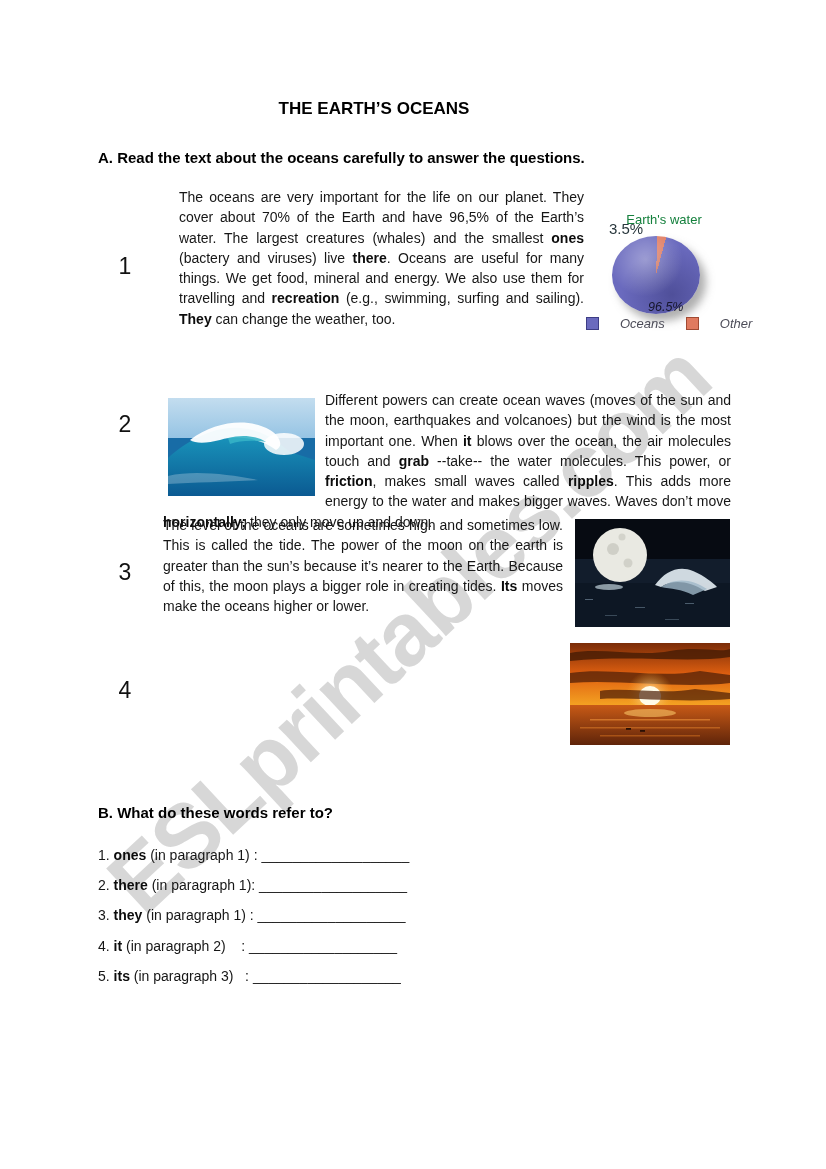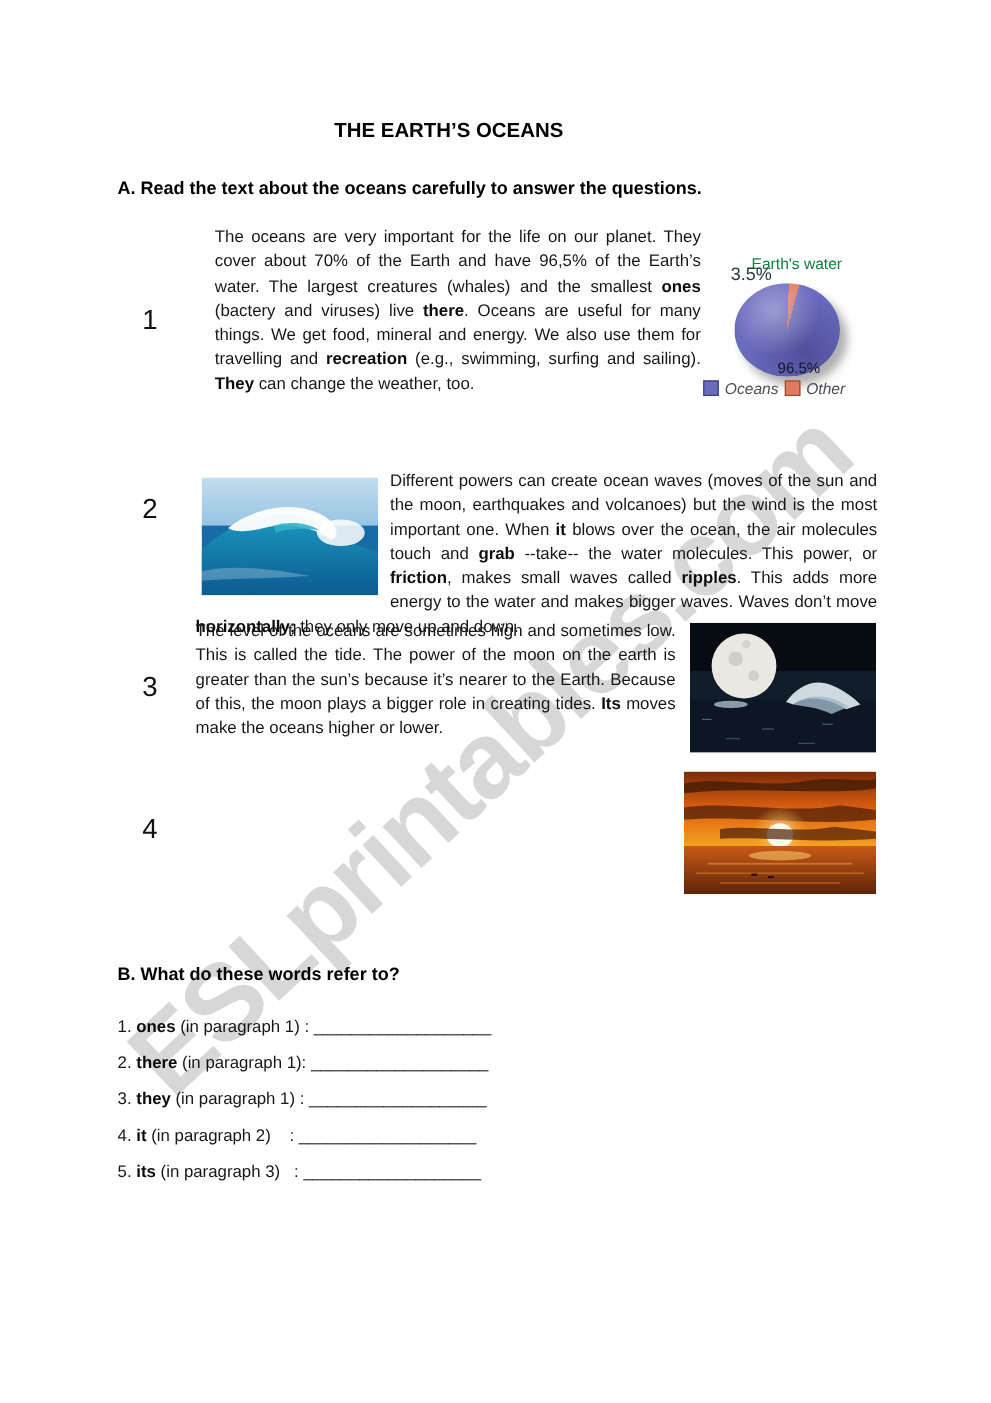--- a/index.html
+++ b/index.html
@@ -29,31 +29,31 @@
   .p2{position:absolute;left:163px;top:351px;width:568px;margin-top:39px;}
   .p3{position:absolute;left:163px;top:515px;width:567px;height:122px;}
   .p4{position:absolute;left:163px;top:637px;width:567px;height:112px;}
   .photo{display:block;}
   .wave-photo{float:left;width:147px;height:98px;margin:8px 10px 4px 5px;}
   .moon-photo{float:right;width:155px;height:108px;margin:4px 0 6px 12px;}
   .sunset-photo{float:right;width:160px;height:102px;margin:6px 0 4px 10px;}
   
   .chart-title{position:absolute;left:589px;top:212px;width:150px;text-align:center;font-size:13px;color:#15803d;}
   .lbl-other{position:absolute;left:609px;top:220px;font-size:15px;color:#29373d;z-index:3;}
-  .lbl-oceans{position:absolute;left:648px;top:300px;font-size:12.5px;color:#15152a;z-index:3;}
+  .lbl-oceans{position:absolute;left:648px;top:300px;font-size:12.5px;color:#15152a;z-index:3;font-style:italic;}
   .pie{
     position:absolute;left:612px;top:236px;width:88px;height:78px;border-radius:50%;
     background:
       radial-gradient(ellipse at 38% 30%, rgba(255,255,255,.35) 0%, rgba(255,255,255,0) 48%),
       radial-gradient(ellipse at 68% 75%, rgba(10,10,60,.28) 0%, rgba(0,0,0,0) 60%),
       conic-gradient(from 2deg, #e07a5f 0deg 13deg, #6a6abe 13deg 360deg);
     box-shadow:6px 7px 8px rgba(110,110,110,.55);
   }
   .legend{
-    position:absolute;left:586px;top:316px;display:flex;align-items:center;gap:5px;
+    position:absolute;left:586px;top:316px;display:flex;align-items:center;gap:21px;
     font-size:13px;font-style:italic;color:#4c4c58;z-index:3;
   }
   .sq{display:inline-block;width:11px;height:11px;}
   .sq-oceans{background:#6a6abe;border:1px solid #3d3d85;}
   .sq-other{background:#e07a5f;border:1px solid #a04a33;}
   
   .question{position:absolute;left:98px;font-size:14px;color:#161616;white-space:pre-wrap;}
   .q1{top:847px;}.q2{top:877px;}.q3{top:907px;}.q4{top:938px;}.q5{top:968px;}
   b{font-weight:bold;color:#0c0c0c;}
 </style>

